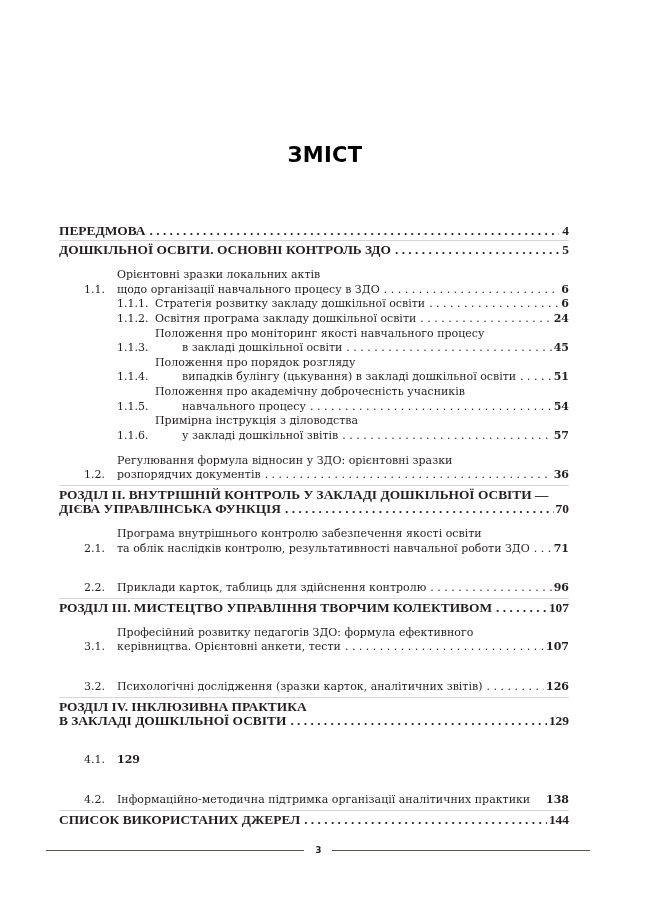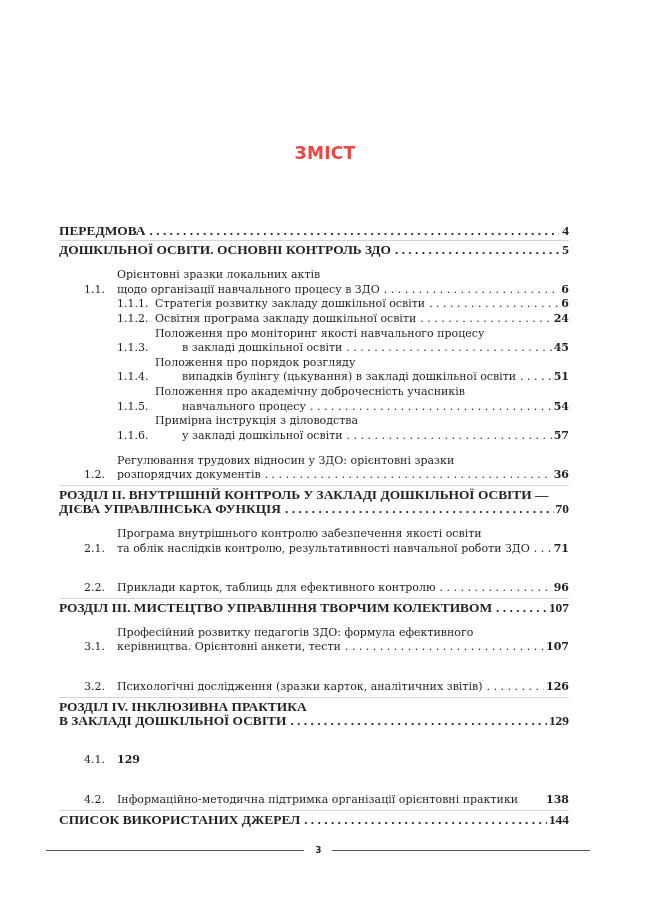--- a/index.html
+++ b/index.html
@@ -16,23 +16,23 @@
       color: #231f20;
     }
     .page-title {
       position: absolute;
       top: 143px;
       left: 0;
       width: 650px;
       text-align: center;
       font-family: "DejaVu Sans", "Liberation Sans", sans-serif;
       font-weight: bold;
-      font-size: 17px;
+      font-size: 21px;
       letter-spacing: 0.3px;
-      color: #ef4444;
+      color: #000000;
     }
     .toc {
       position: absolute;
       top: 224px;
       left: 59px;
       width: 510px;
     }
     .entry {
       display: flex;
       align-items: flex-end;
@@ -215,31 +215,31 @@
       </div>
     </div>
     <span class="page">54</span>
   </div>
 
   <div class="entry sub lvl3">
     <span class="num">1.1.6.</span>
     <div class="text-wrap">
       <div class="cont-line">Примірна інструкція з діловодства</div>
       <div class="last-line" style="padding-left:27px">
-        <span class="txt">у закладі дошкільної освіти</span>
+        <span class="txt">у закладі дошкільної звітів</span>
         <span class="leader"></span>
       </div>
     </div>
     <span class="page">57</span>
   </div>
 
   <div class="entry sub lvl2">
     <span class="num">1.2.</span>
     <div class="text-wrap">
-      <div class="cont-line">Регулювання трудових відносин у ЗДО: орієнтовні зразки</div>
+      <div class="cont-line">Регулювання формула відносин у ЗДО: орієнтовні зразки</div>
       <div class="last-line">
         <span class="txt">розпорядчих документів</span>
         <span class="leader"></span>
       </div>
     </div>
     <span class="page">36</span>
   </div>
   <div class="sep"></div>
 
   <div class="entry top lvl1">
@@ -262,21 +262,21 @@
         <span class="leader"></span>
       </div>
     </div>
     <span class="page">71</span>
   </div>
 
   <div class="entry sub lvl2">
     <span class="num">2.2.</span>
     <div class="text-wrap">
       <div class="last-line">
-        <span class="txt">Приклади карток, таблиць для ефективного контролю</span>
+        <span class="txt">Приклади карток, таблиць для здійснення контролю</span>
         <span class="leader"></span>
       </div>
     </div>
     <span class="page">96</span>
   </div>
   <div class="sep"></div>
 
   <div class="entry top lvl1">
     <div class="text-wrap">
       <div class="last-line">
@@ -324,21 +324,21 @@
 
   <div class="entry sub lvl2">
     <span class="num">4.1.</span>
     <span class="page">129</span>
   </div>
 
   <div class="entry sub lvl2">
     <span class="num">4.2.</span>
     <div class="text-wrap">
       <div class="last-line">
-        <span class="txt">Інформаційно-методична підтримка організації орієнтовні практики</span>
+        <span class="txt">Інформаційно-методична підтримка організації аналітичних практики</span>
         <span class="leader" style="visibility:hidden"></span>
       </div>
     </div>
     <span class="page">138</span>
   </div>
   <div class="sep"></div>
 
   <div class="entry top lvl1">
     <div class="text-wrap">
       <div class="last-line">

